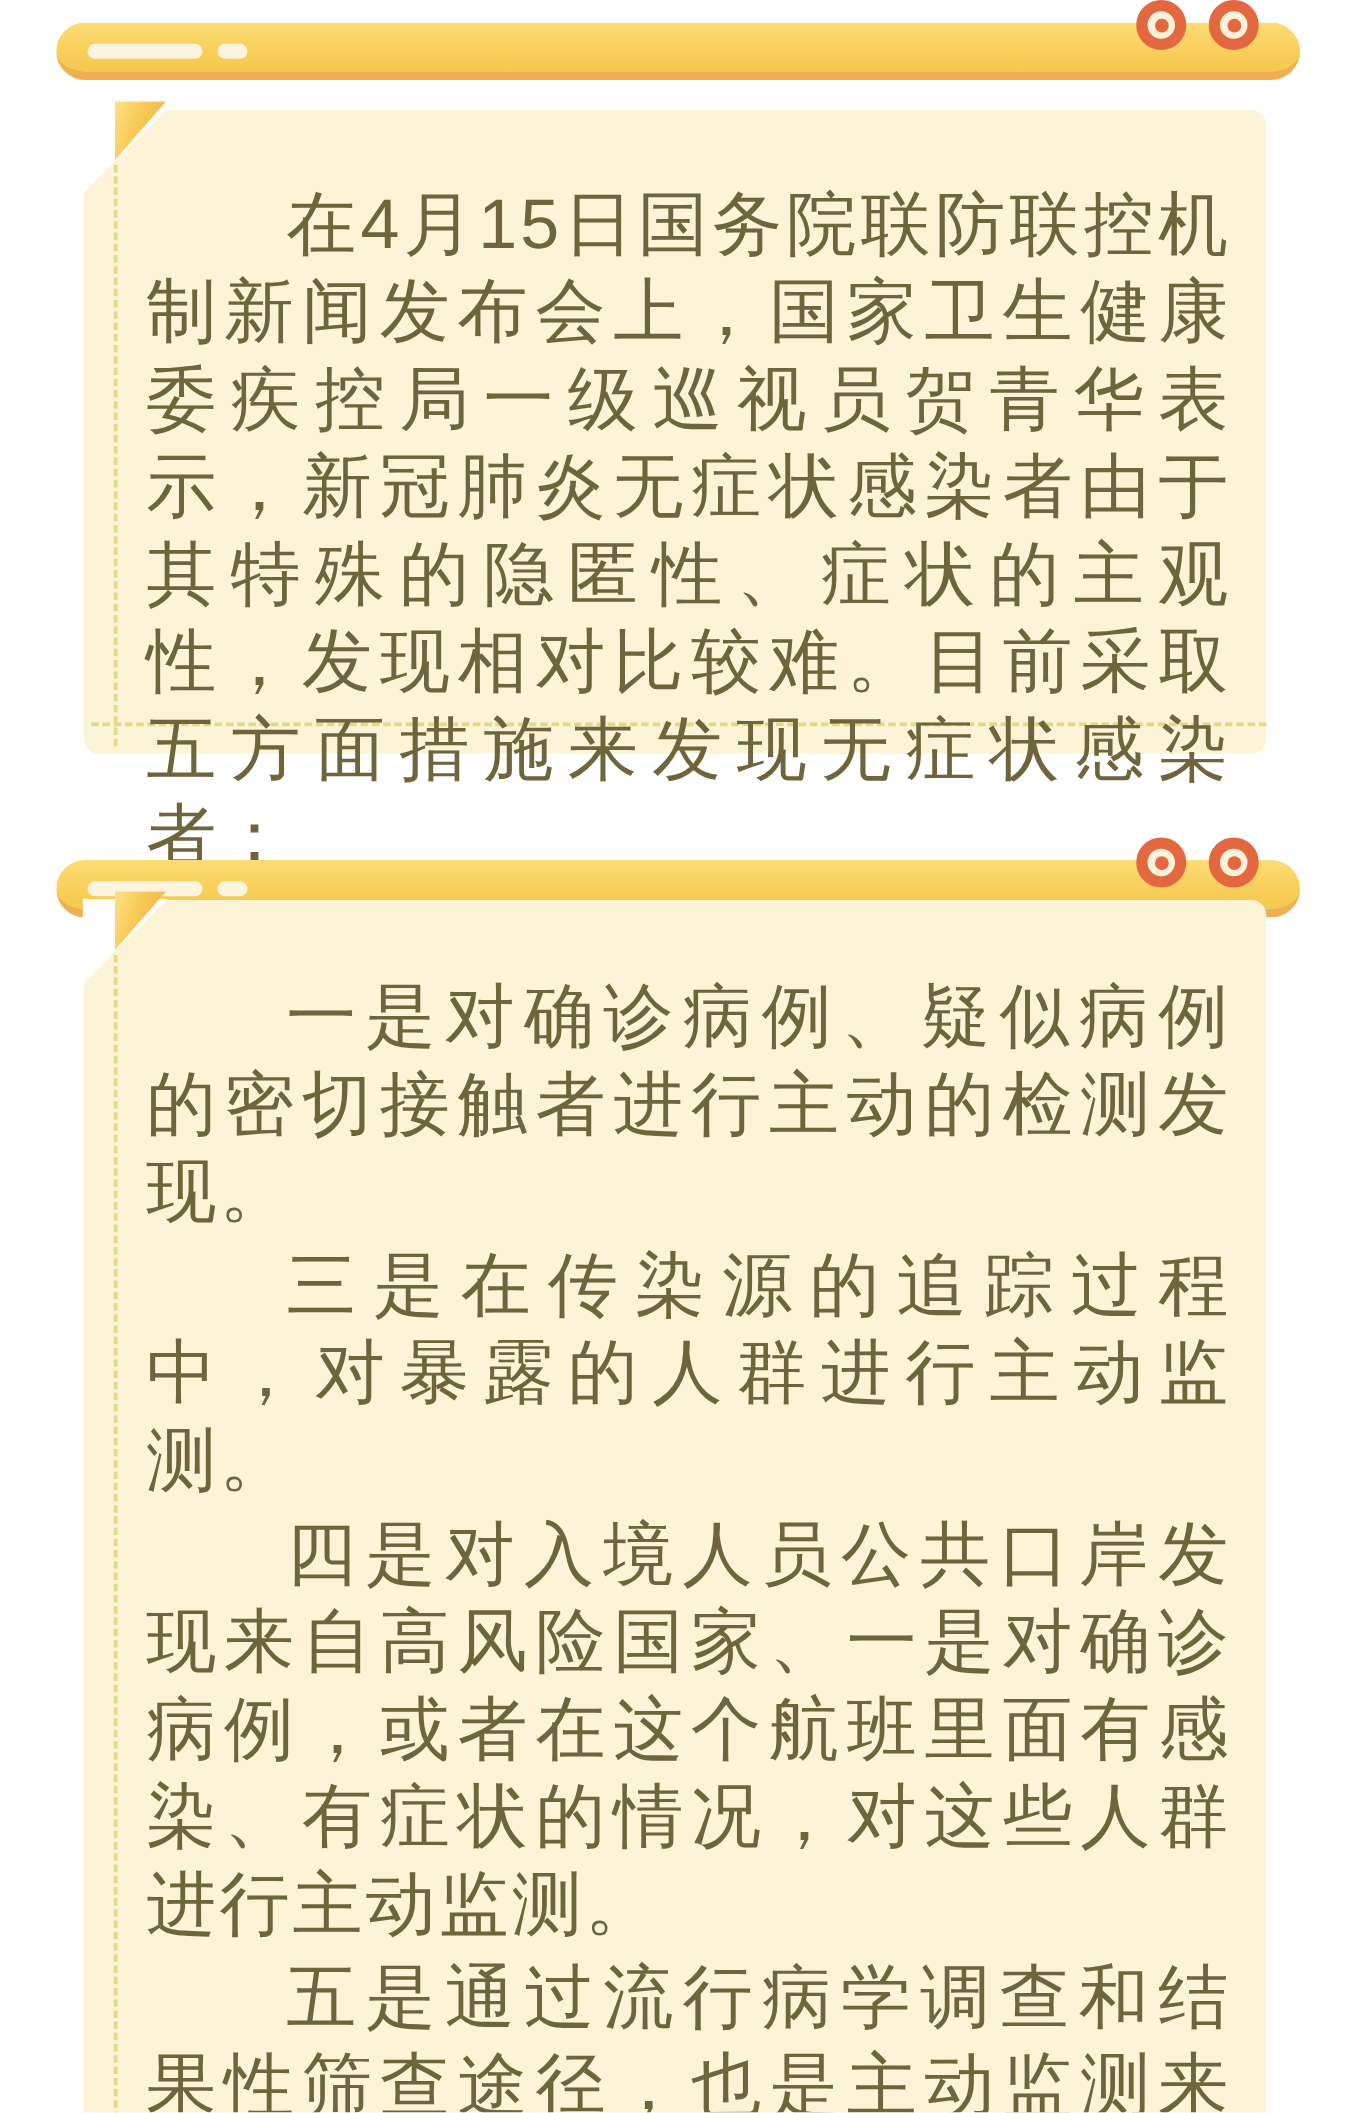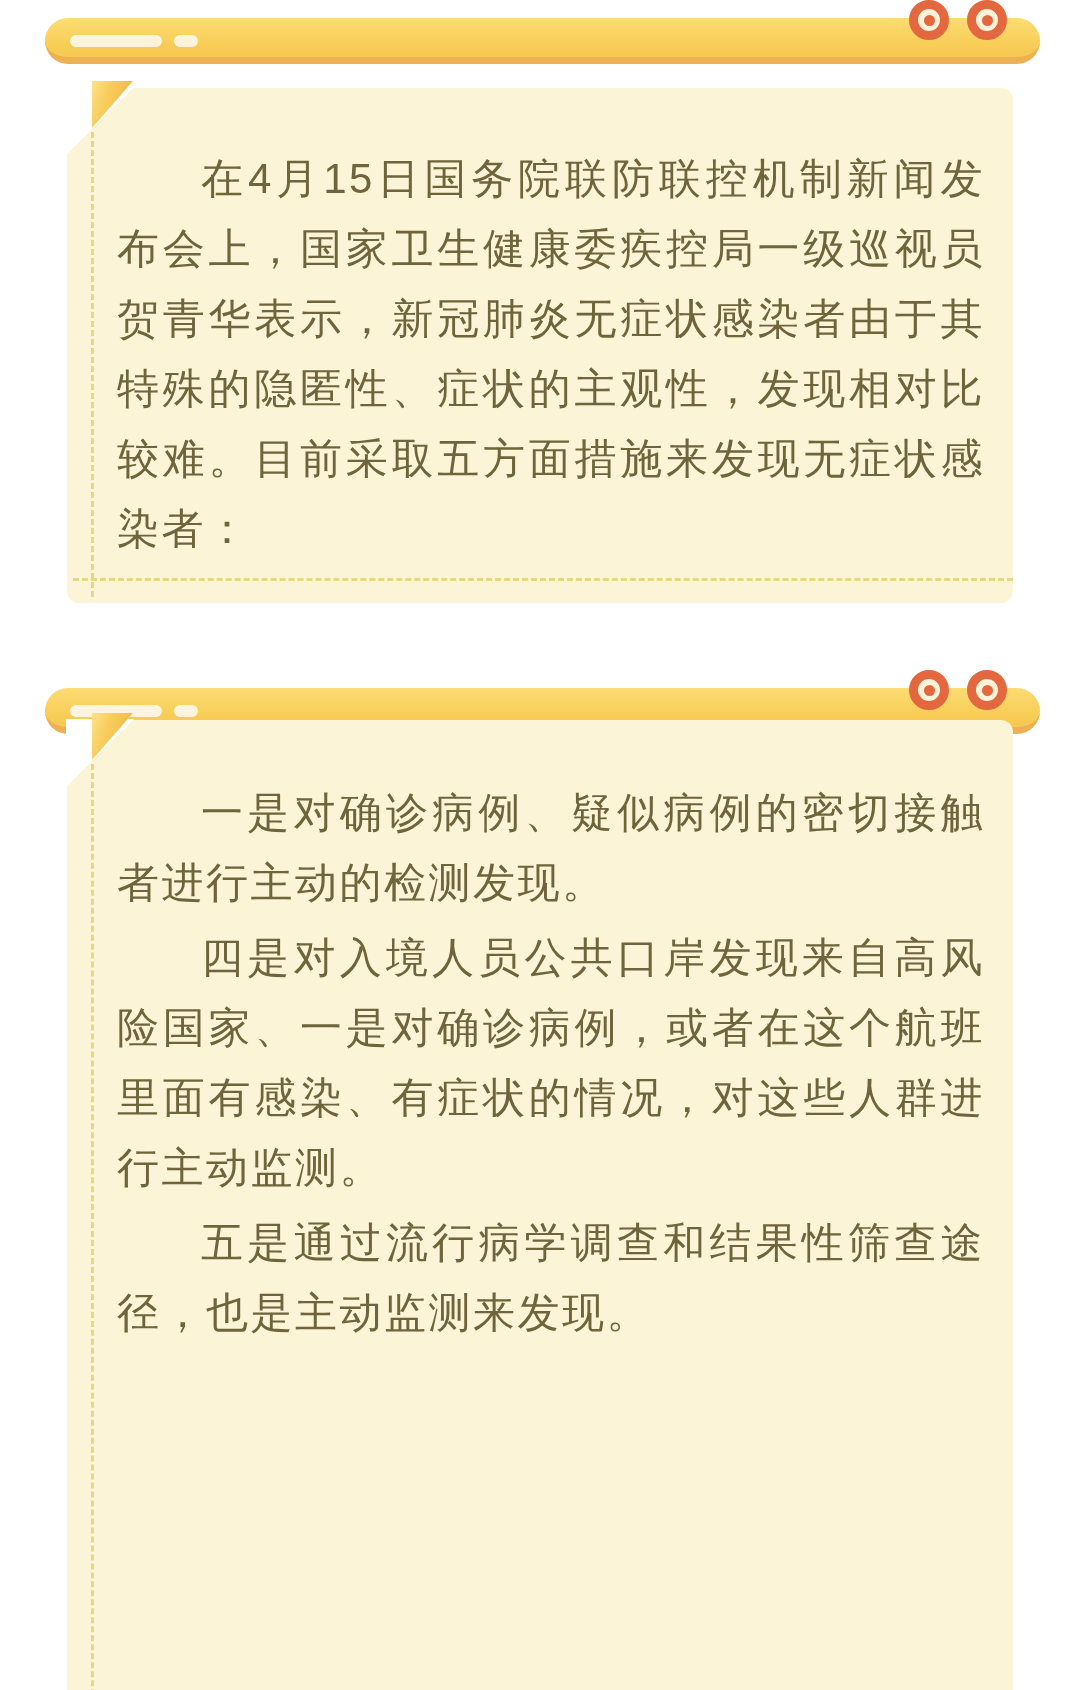--- a/index.html
+++ b/index.html
@@ -67,21 +67,21 @@
     position:absolute;left:6px;right:0;height:0;
     border-top:3px dashed #e6d685;
   }
   .card1 .dash-h{bottom:22px;}
   .card2 .dash-h{bottom:16px;}
   .card-text{
     position:absolute;
     left:0;top:0;right:0;
     box-sizing:border-box;
     color:#6f653c;
-    font-size:42px;
+    font-size:56px;
     line-height:70px;
     letter-spacing:2.5px;
     text-align:justify;
   }
   .card1 .card-text{padding:56px 28px 0 50px;}
   .card2 .card-text{padding:58px 28px 0 50px;}
   .card-text p{
     margin:0 0 5px 0;
     text-indent:2em;
   }
@@ -127,18 +127,19 @@
       </div>
   </div>
 
   <div class="card card2">
     <div class="corner-cut"></div>
     <div class="corner-flap"></div>
     <div class="dash-v"></div>
     <div class="dash-h"></div>
     <div class="card-text">
       <p>一是对确诊病例、疑似病例的密切接触者进行主动的检测发现。</p>
+      <p>三是在传染源的追踪过程中，对暴露的人群进行主动监测。</p>
       <p>四是对入境人员公共口岸发现来自高风险国家、一是对确诊病例，或者在这个航班里面有感染、有症状的情况，对这些人群进行主动监测。</p>
       <p>五是通过流行病学调查和结果性筛查途径，也是主动监测来发现。</p>
     </div>
   </div>
 
 </div>
 
 </body></html>

